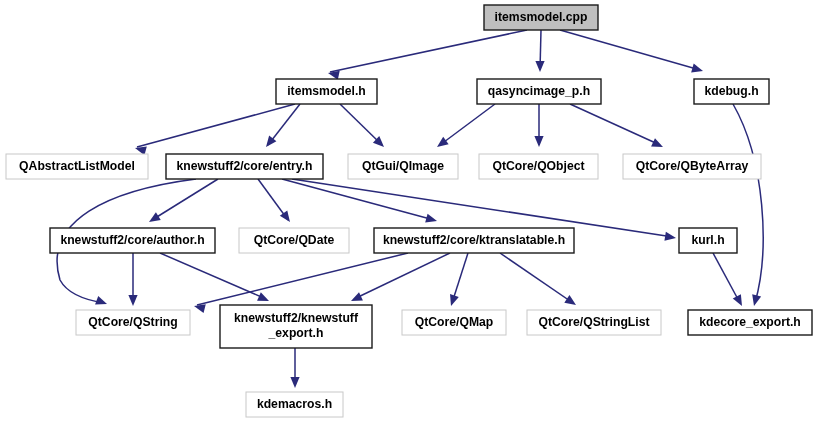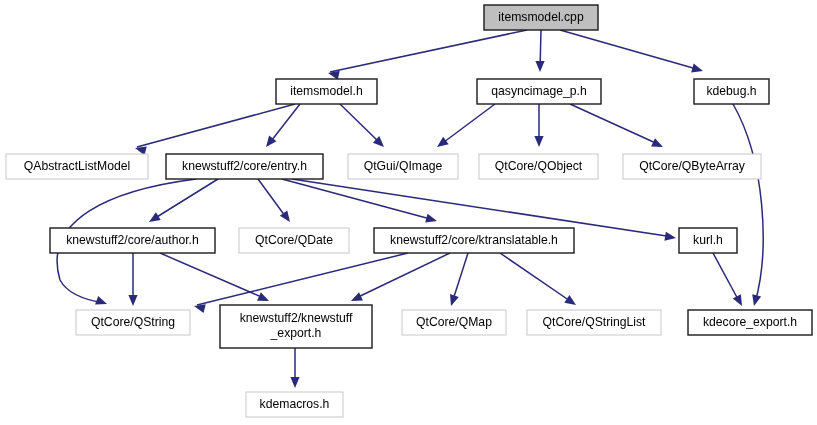--- a/index.html
+++ b/index.html
@@ -10,20 +10,21 @@
   body {
     width: 817px;
     height: 425px;
     font-family: "Liberation Sans", sans-serif;
     overflow: hidden;
   }
   #graph-root {
     position: relative;
     width: 728px;
     height: 425px;
+    font-weight: bold;
   }
   svg.graph-canvas {
     position: absolute;
     top: 0;
     left: 0;
     width: 817px;
     height: 425px;
     display: block;
   }
   .node-rect {

